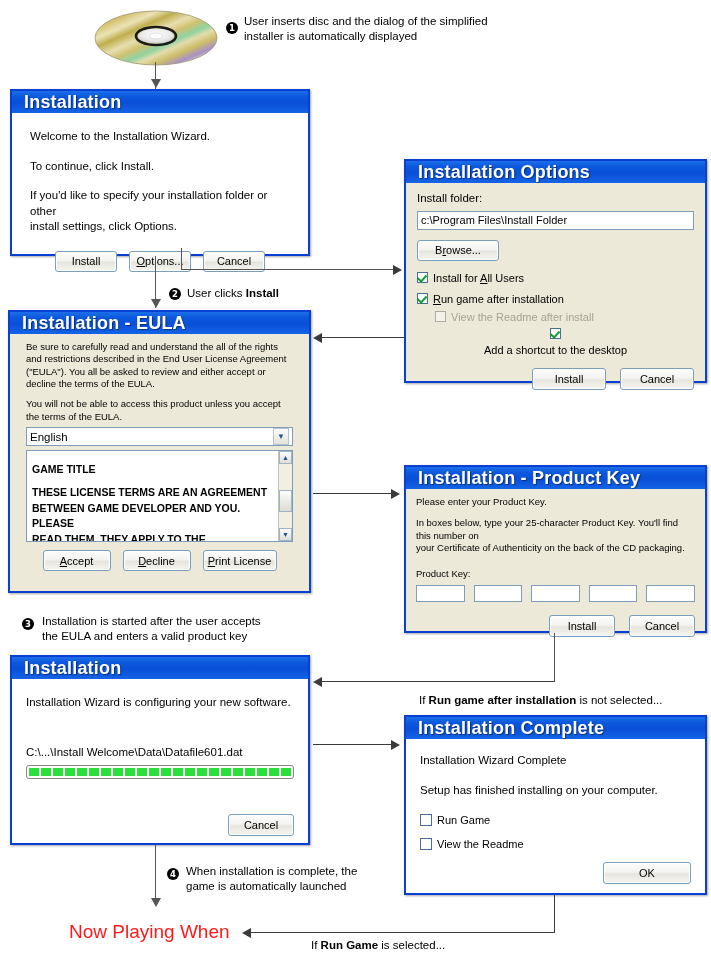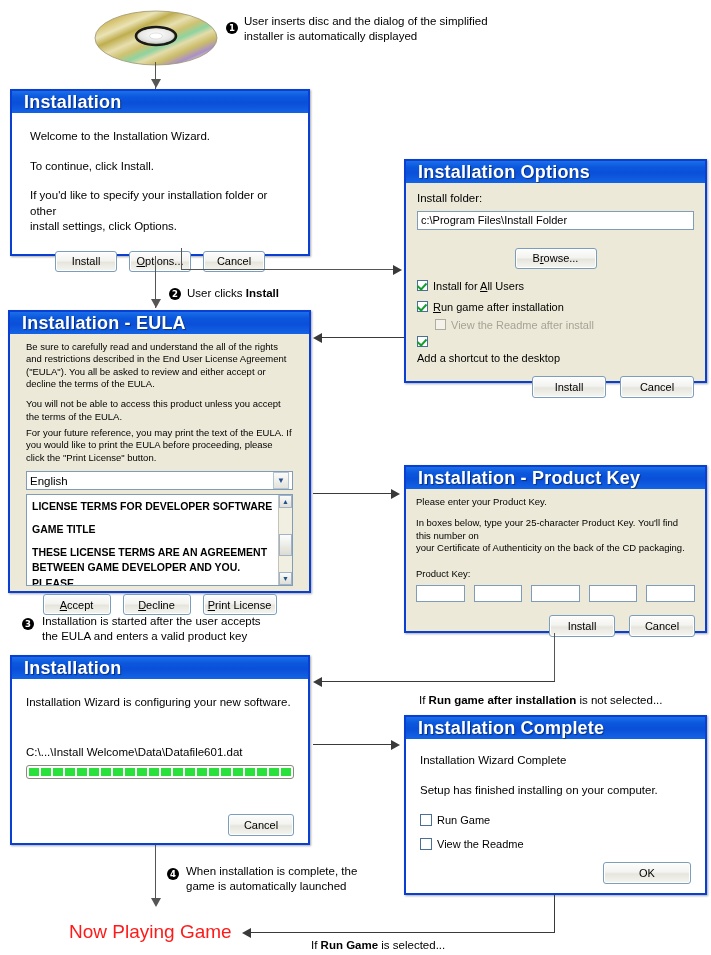--- a/index.html
+++ b/index.html
@@ -80,21 +80,21 @@
   .combo .arrowbtn {
     margin-left:auto;
     width:16px; height:17px;
     background:linear-gradient(to bottom,#fbfbfb,#e3e3dc);
     border:1px solid #b5c4d4;
     display:flex; align-items:center; justify-content:center;
     font-size:8px; color:#26538f;
   }
 
   
-  .cbrow { display:flex; gap:5px; margin:5px 0; }
+  .cbrow { display:flex; align-items:center; gap:5px; margin:5px 0; }
   .cb {
     width:11px; height:11px;
     background:#fff;
     border:1px solid #4a6f96;
     position:relative;
     flex:0 0 auto;
   }
   .cb.checked::after {
     content:"";
     position:absolute; left:1px; top:0px;
@@ -270,21 +270,21 @@
 
   <div class="win beige" style="left:404px;top:159px;width:303px;height:224px;">
     <div class="tbar">
       <span>Installation Options</span>
     </div>
     <div class="body" style="padding:8px 11px;">
       <div class="txt" style="margin-bottom:4px;">Install folder:</div>
       <div class="field" style="height:19px;">
         <span>c:\Program Files\Install Folder</span>
       </div>
-      <div style="display:flex;justify-content:center;margin-top:18px;">
+      <div style="display:flex;justify-content:flex-start;margin-top:10px;">
         <button class="btn" style="width:82px;">B<u>r</u>owse...</button>
       </div>
 
       <div class="cbrow" style="margin-top:11px;">
         <span class="cb checked"></span>
         <span class="cblabel">Install for <u>A</u>ll Users</span>
       </div>
       <div class="cbrow" style="margin-top:9px;">
         <span class="cb checked"></span>
         <span class="cblabel"><u>R</u>un game after installation</span>
@@ -308,30 +308,28 @@
   <div class="ln lnh dk" style="left:322px;top:337px;width:82px;"></div>
   <div class="arw left" style="left:313px;top:333px;"></div>
 
   <div class="win beige" style="left:8px;top:310px;width:303px;height:283px;">
     <div class="tbar">
       <span>Installation - EULA</span>
     </div>
     <div class="body" style="padding:7px 16px;">
       <div class="txt sm" style="margin-bottom:8px;">Be sure to carefully read and understand the all of the rights and restrictions described in the End User License Agreement ("EULA").  You all be asked to review and either accept or decline the terms of the EULA.</div>
       <div class="txt sm" style="margin-bottom:4px;">You will not be able to access this product unless you accept the terms of the EULA.</div>
-      <div class="txt sm" style="margin-bottom:7px;">For your future reference, you may print the text of the EULA.  If you would like to print the EULA before proceeding, please click the "Print License" button.</div>
 
       <div class="combo">
         <span>English</span>
         <span class="arrowbtn">▼</span>
       </div>
 
       <div class="scrollbox" style="margin-top:4px;">
         <div class="content">
-          <div>LICENSE TERMS FOR DEVELOPER SOFTWARE</div>
           <div style="height:7px;"></div>
           <div>GAME TITLE</div>
           <div style="height:7px;"></div>
           <div>THESE LICENSE TERMS ARE AN AGREEMENT</div>
           <div>BETWEEN GAME DEVELOPER AND YOU.  PLEASE</div>
           <div>READ THEM.  THEY APPLY TO THE SOFTWARE...</div>
         </div>
         <div class="sbar">
           <div class="sbtn">▲</div>
           <div class="sthumb"></div>
@@ -462,15 +460,15 @@
   <div class="arw down" style="left:151px;top:898px;"></div>
 
   <div class="ln lnv dk" style="left:554px;top:895px;height:38px;"></div>
   <div class="ln lnh dk" style="left:251px;top:932px;width:304px;"></div>
   <div class="arw left" style="left:242px;top:928px;"></div>
 
   <div class="note" style="left:311px;top:938px;font-size:11.5px;">
     <span>If </span><b>Run Game</b><span> is selected...</span>
   </div>
 
-  <div class="nowplaying" style="left:69px;top:921px;">Now Playing Game</div>
+  <div class="nowplaying" style="left:69px;top:921px;">Now Playing When</div>
 
 </div>
 
 </body></html>

